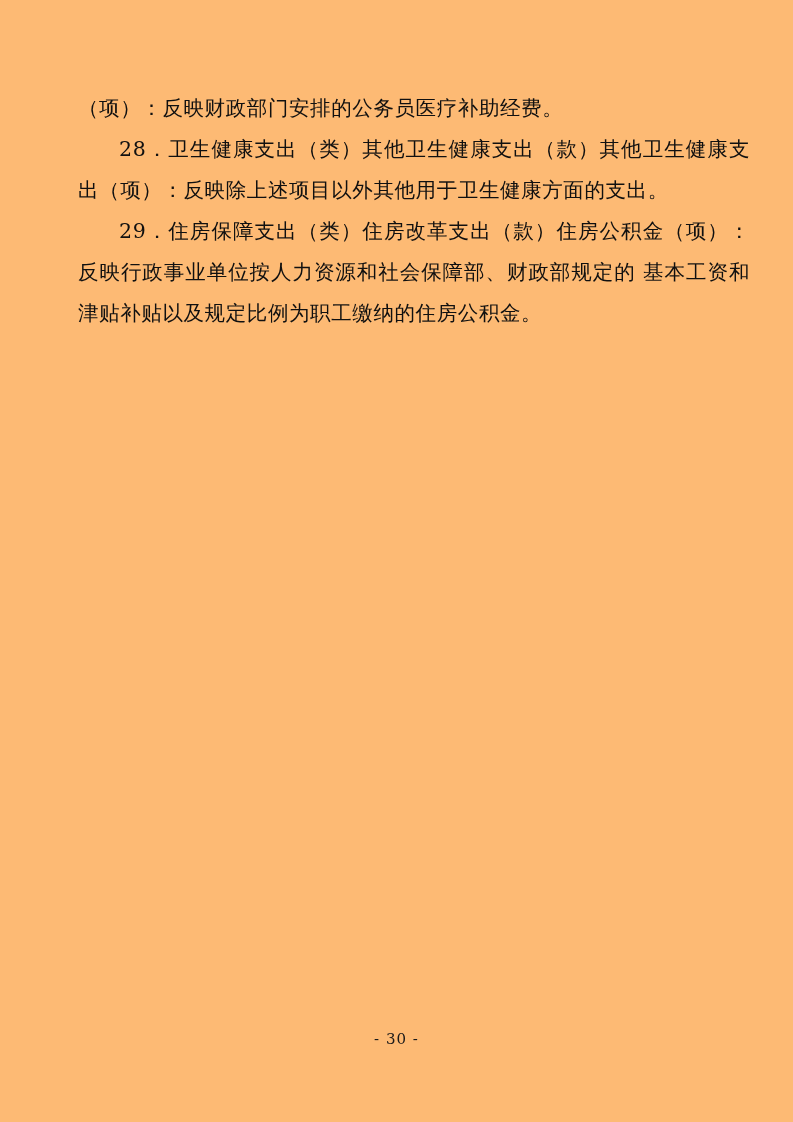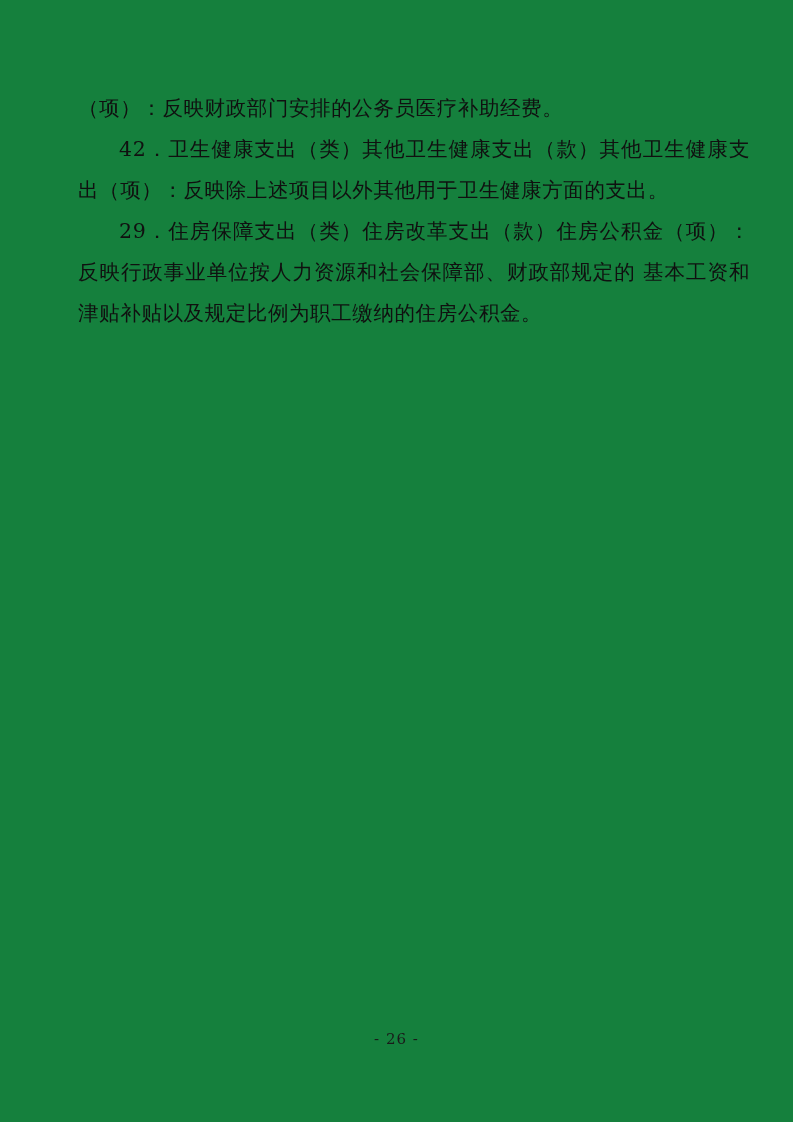--- a/index.html
+++ b/index.html
@@ -14,21 +14,21 @@
     color: #000000;
     position: relative;
     overflow: hidden;
   }
   .page {
     position: absolute;
     top: 0;
     left: 0;
     width: 793px;
     height: 1122px;
-    background: #15803d;
+    background: #fdba74;
   }
   .content {
     position: absolute;
     left: 78px;
     top: 88px;
     width: 672px;
   }
   .para {
     font-size: 20.5px;
     line-height: 41px;
@@ -53,17 +53,17 @@
     color: #1a1a1a;
     font-family: "DejaVu Serif", "Liberation Serif", serif;
   }
 </style>
 </head>
 <body>
 
 <div class="page">
   <div class="content">
     <p class="para">（项）：反映财政部门安排的公务员医疗补助经费。</p>
-    <p class="para indent">42．卫生健康支出（类）其他卫生健康支出（款）其他卫生健康支出（项）：反映除上述项目以外其他用于卫生健康方面的支出。</p>
+    <p class="para indent">28．卫生健康支出（类）其他卫生健康支出（款）其他卫生健康支出（项）：反映除上述项目以外其他用于卫生健康方面的支出。</p>
     <p class="para indent">29．住房保障支出（类）住房改革支出（款）住房公积金（项）：反映行政事业单位按人力资源和社会保障部、财政部规定的 基本工资和津贴补贴以及规定比例为职工缴纳的住房公积金。</p>
   </div>
-  <div class="footer">- 26 -</div>
+  <div class="footer">- 30 -</div>
 </div>
 
 </body></html>

